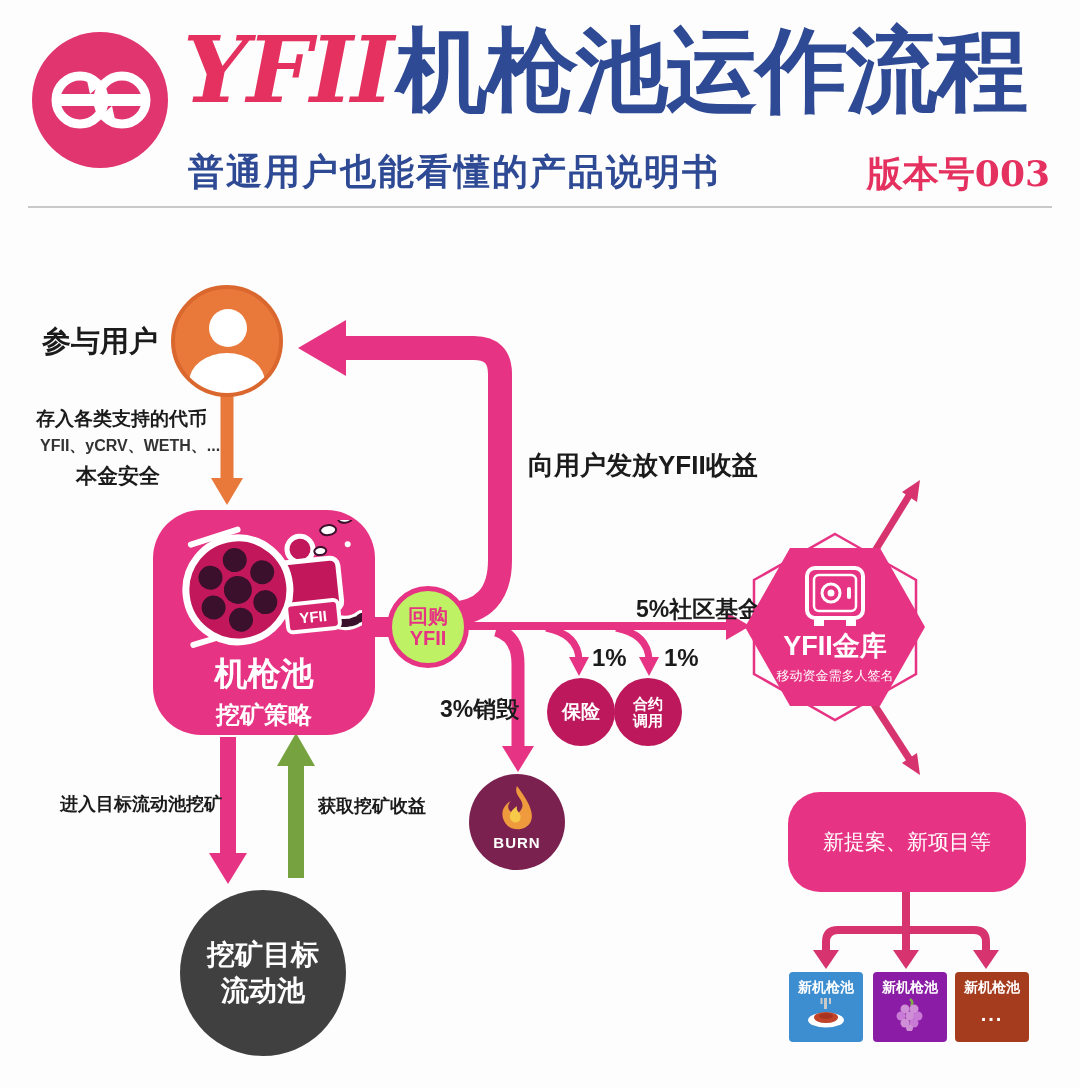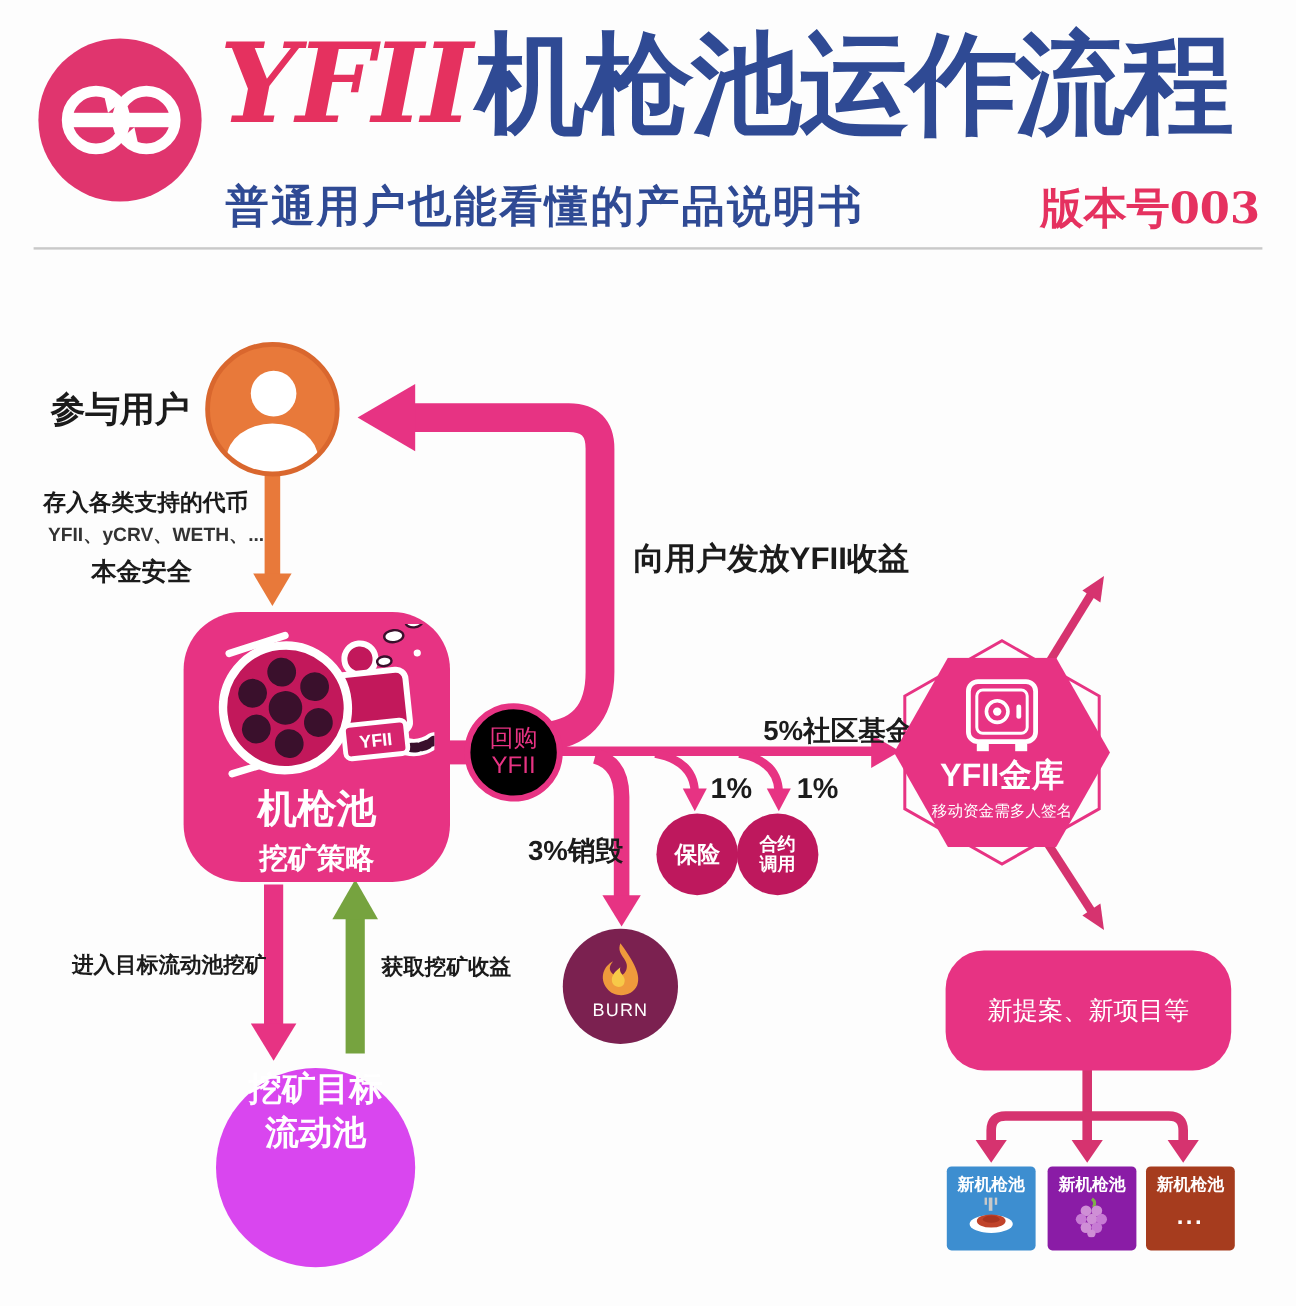--- a/index.html
+++ b/index.html
@@ -37,32 +37,32 @@
   .user-circle{left:171px;top:285px;width:112px;height:112px;border-radius:50%;
     background:#e8793a;border:4px solid #d9672e;overflow:hidden;box-sizing:border-box;}
   .user-head{position:absolute;left:34px;top:20px;width:38px;height:38px;border-radius:50%;background:#fff;}
   .user-body{position:absolute;left:14px;top:64px;width:76px;height:58px;border-radius:50%;background:#fff;}
 
   .gun-box{left:153px;top:510px;width:222px;height:225px;border-radius:48px;background:#e73383;
     display:flex;flex-direction:column;align-items:center;}
   .gun-name{color:#fff;font-weight:bold;font-size:33px;margin-top:0px;}
   .gun-strategy{color:#fff;font-size:24px;font-weight:bold;margin-top:2px;}
 
-  .buyback{left:387px;top:586px;width:82px;height:82px;border-radius:50%;background:#000000;
+  .buyback{left:387px;top:586px;width:82px;height:82px;border-radius:50%;background:#bef264;
     border:5px solid #e73383;box-sizing:border-box;display:flex;flex-direction:column;
-    align-items:center;justify-content:center;color:#e73383;font-weight:normal;font-size:20px;line-height:1.1;}
+    align-items:center;justify-content:center;color:#e73383;font-weight:bold;font-size:20px;line-height:1.1;}
 
   .pink-circle{border-radius:50%;background:#be185d;display:flex;flex-direction:column;
     align-items:center;justify-content:center;color:#fff;font-weight:bold;}
   .insurance{left:547px;top:678px;width:68px;height:68px;font-size:19px;}
   .contract{left:614px;top:678px;width:68px;height:68px;font-size:15px;line-height:1.15;}
 
   .burn-circle{left:469px;top:774px;width:96px;height:96px;border-radius:50%;background:#7b2150;
     display:flex;flex-direction:column;align-items:center;justify-content:flex-start;}
-  .burn-text{color:#fff;font-weight:normal;font-size:15px;letter-spacing:1px;margin-top:-2px;}
+  .burn-text{color:#fff;font-weight:bold;font-size:15px;letter-spacing:1px;margin-top:-2px;}
 
   .hexagon{left:745px;top:548px;width:180px;height:158px;background:#e73383;
     clip-path:polygon(25% 0%,75% 0%,100% 50%,75% 100%,25% 100%,0% 50%);
     display:flex;flex-direction:column;align-items:center;z-index:3;}
   .vault-name{color:#fff;font-weight:bold;font-size:27px;margin-top:-2px;}
   .vault-note{color:#fff;font-size:13px;margin-top:3px;}
 
   .dev-box{left:790px;top:366px;width:230px;height:98px;border:4px solid #d6336f;border-radius:28px;
     box-sizing:border-box;background:#fff;display:flex;align-items:center;justify-content:center;
     color:#d6336f;font-weight:bold;font-size:21px;}
@@ -70,22 +70,22 @@
     display:flex;align-items:center;justify-content:center;color:#fff;font-weight:normal;font-size:21px;}
 
   .pool-box{top:972px;width:74px;height:70px;border-radius:4px;display:flex;flex-direction:column;
     align-items:center;color:#fff;font-weight:bold;}
   .pool-label{font-size:14px;margin-top:7px;}
   .pool-blue{left:789px;background:#3d8ed0;}
   .pool-purple{left:873px;background:#8a1ca6;}
   .pool-brown{left:955px;background:#a63c1e;}
   .pool-more{font-size:20px;margin-top:6px;letter-spacing:2px;}
 
-  .green-circle{left:180px;top:890px;width:166px;height:166px;border-radius:50%;background:#d946ef;
-    display:flex;flex-direction:column;align-items:center;justify-content:flex-start;
+  .green-circle{left:180px;top:890px;width:166px;height:166px;border-radius:50%;background:#404040;
+    display:flex;flex-direction:column;align-items:center;justify-content:center;
     color:#fff;font-weight:bold;font-size:28px;line-height:1.3;z-index:2;}
 </style>
 </head>
 <body>
 
 <div class="canvas">
 
   <svg class="connectors" width="1080" height="1088" viewBox="0 0 1080 1088">
 
     <polygon points="835,534 916,580 916,674 835,720 754,674 754,580" fill="none" stroke="#e73383" stroke-width="2.5"></polygon>

